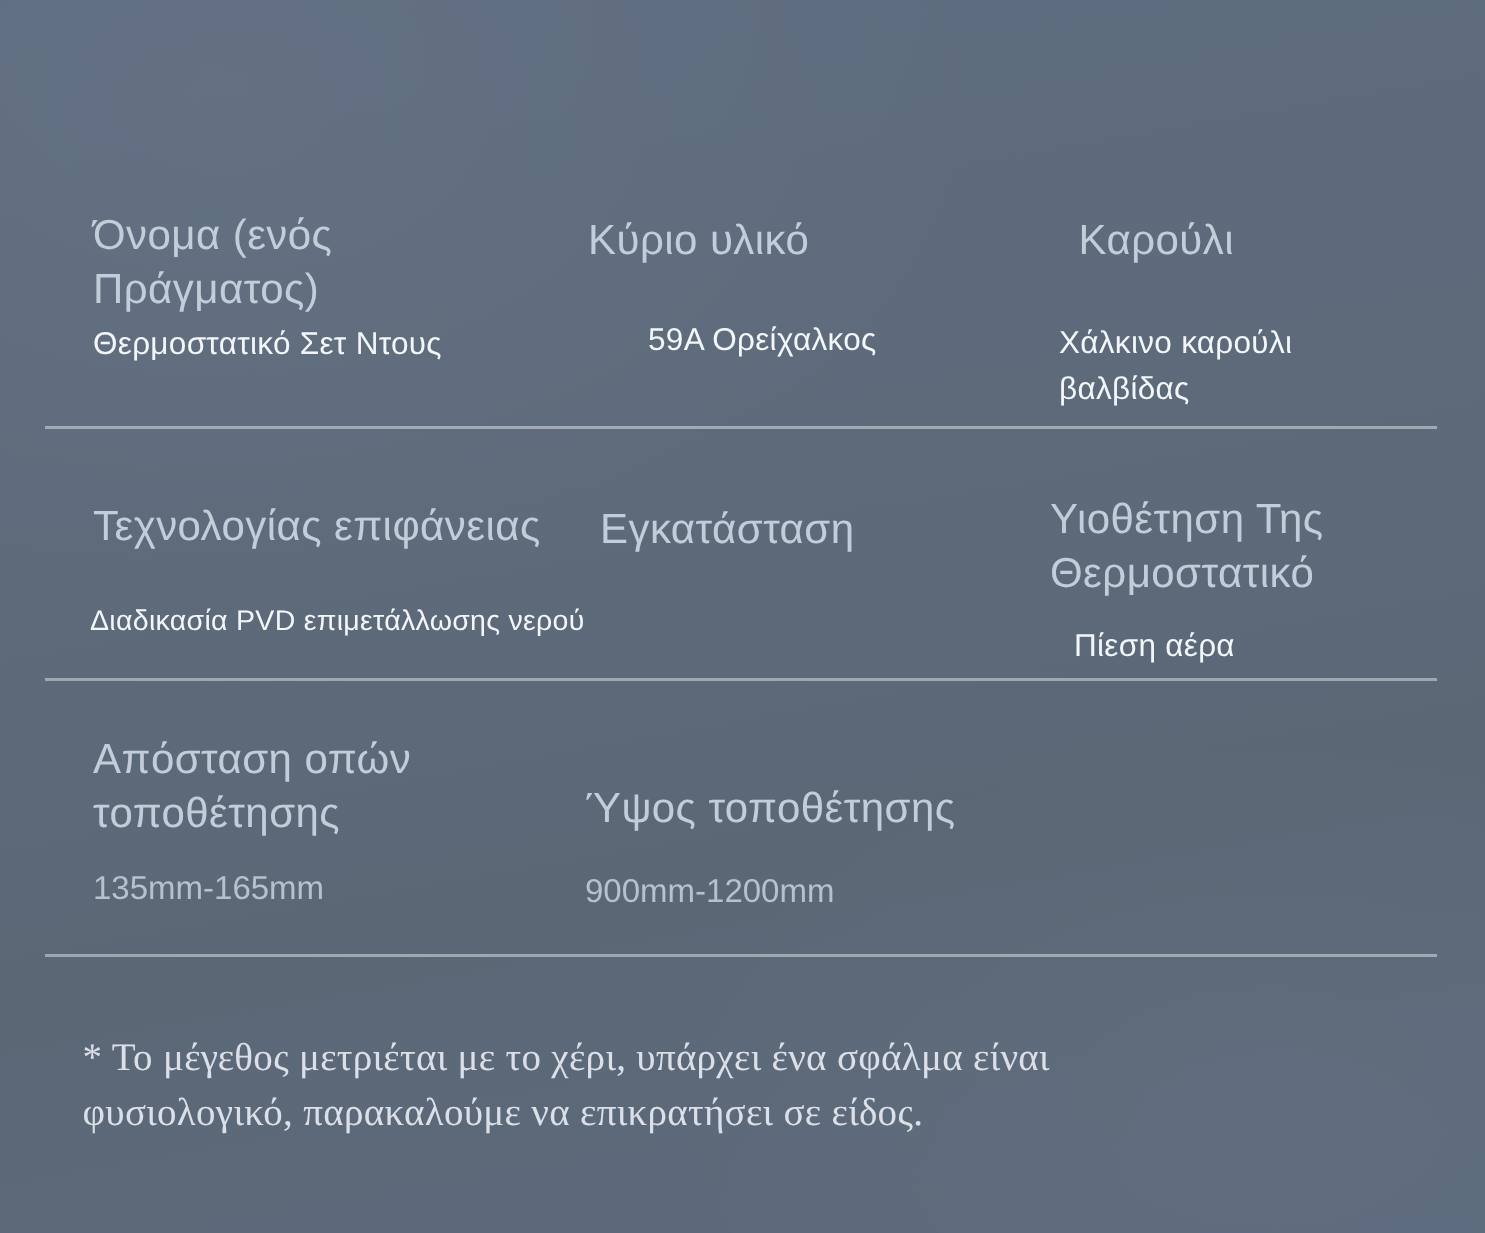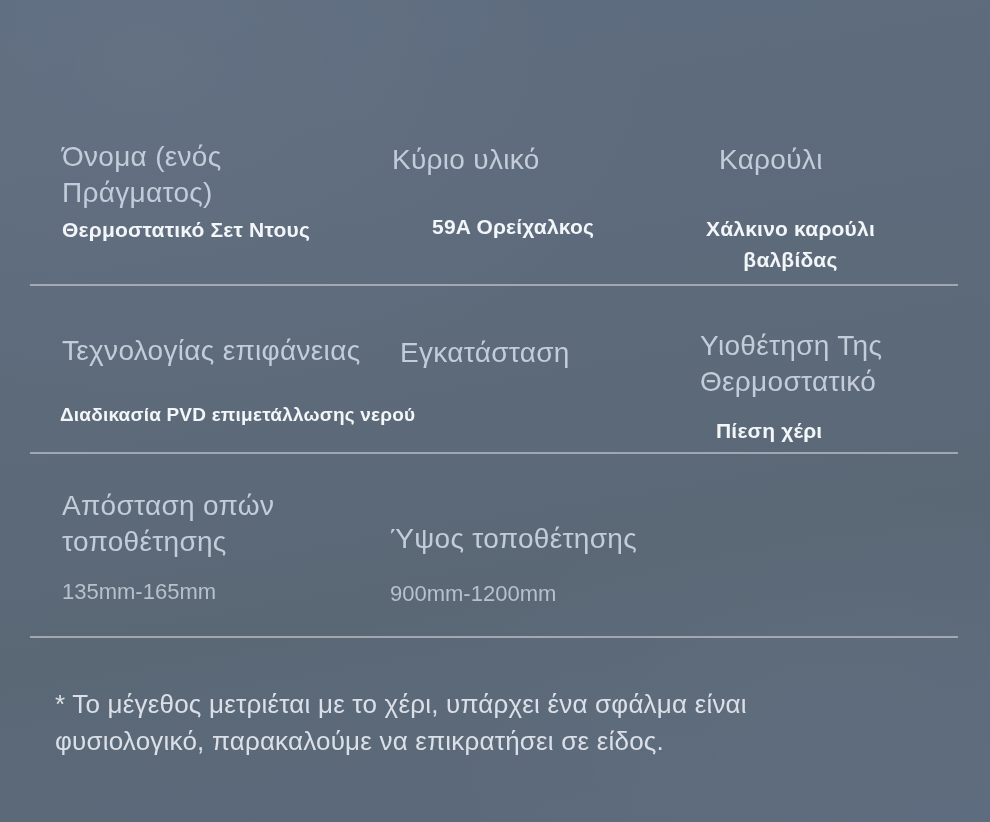--- a/index.html
+++ b/index.html
@@ -22,24 +22,23 @@
   .h {
     font-size: 28px;
     line-height: 36px;
     font-weight: 400;
     letter-spacing: 0.3px;
     color: #c3cdd9;
   }
   .v {
     font-size: 21px;
     line-height: 31px;
-    font-weight: 700;
+    font-weight: 400;
     letter-spacing: 0.2px;
     color: #f3f6f9;
-    text-align: center;
   }
   .v-small { font-size: 19px; }
   .v-dim {
     font-size: 22px;
     line-height: 30px;
     font-weight: 400;
     color: #b7c1cc;
   }
   .divider {
     position: absolute;
@@ -93,21 +92,21 @@
   </div>
   <div class="block h" style="left:700px; top:328px;">
     <span>Υιοθέτηση Της</span>
     <span>Θερμοστατικό</span>
   </div>
 
   <div class="block v v-small" style="left:60px; top:399px;">
     <span>Διαδικασία PVD επιμετάλλωσης νερού</span>
   </div>
   <div class="block v" style="left:716px; top:415px;">
-    <span>Πίεση χέρι</span>
+    <span>Πίεση αέρα</span>
   </div>
 
   <div class="divider" style="top:452px;"></div>
 
   <div class="block h" style="left:62px; top:488px;">
     <span>Απόσταση οπών</span>
     <span>τοποθέτησης</span>
   </div>
   <div class="block h" style="left:390px; top:486px;margin-top:35px;">
     <span>Ύψος τοποθέτησης</span>
@@ -115,18 +114,18 @@
 
   <div class="block v-dim" style="left:62px; top:577px;">
     <span>135mm-165mm</span>
   </div>
   <div class="block v-dim" style="left:390px; top:579px;">
     <span>900mm-1200mm</span>
   </div>
 
   <div class="divider" style="top:636px;"></div>
 
-  <div class="block footnote" style="left:55px; top:686px;">
+  <div class="block footnote" style="left:55px; top:686px;font-family:Liberation Serif, serif;">
     <span>* Το μέγεθος μετριέται με το χέρι, υπάρχει ένα σφάλμα είναι</span>
     <span>φυσιολογικό, παρακαλούμε να επικρατήσει σε είδος.</span>
   </div>
 
 </div>
 
 </body></html>

